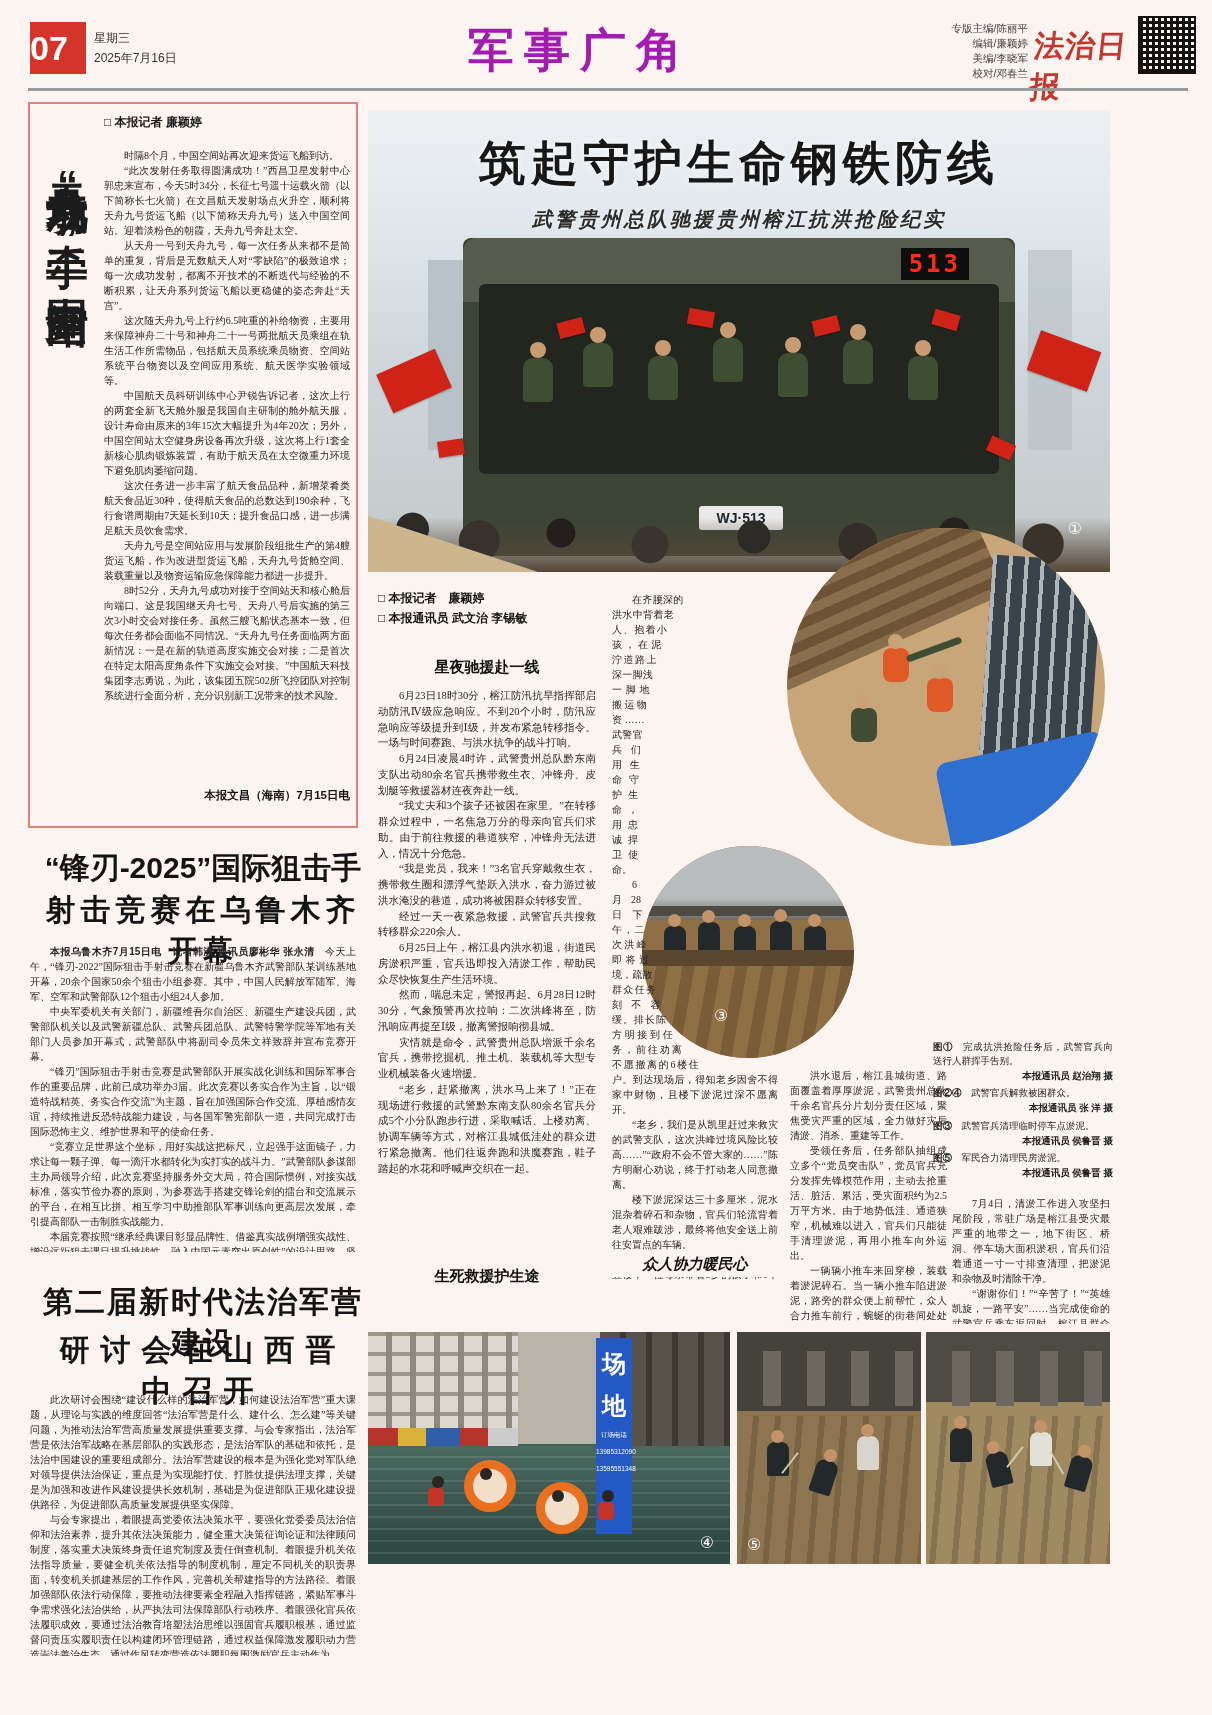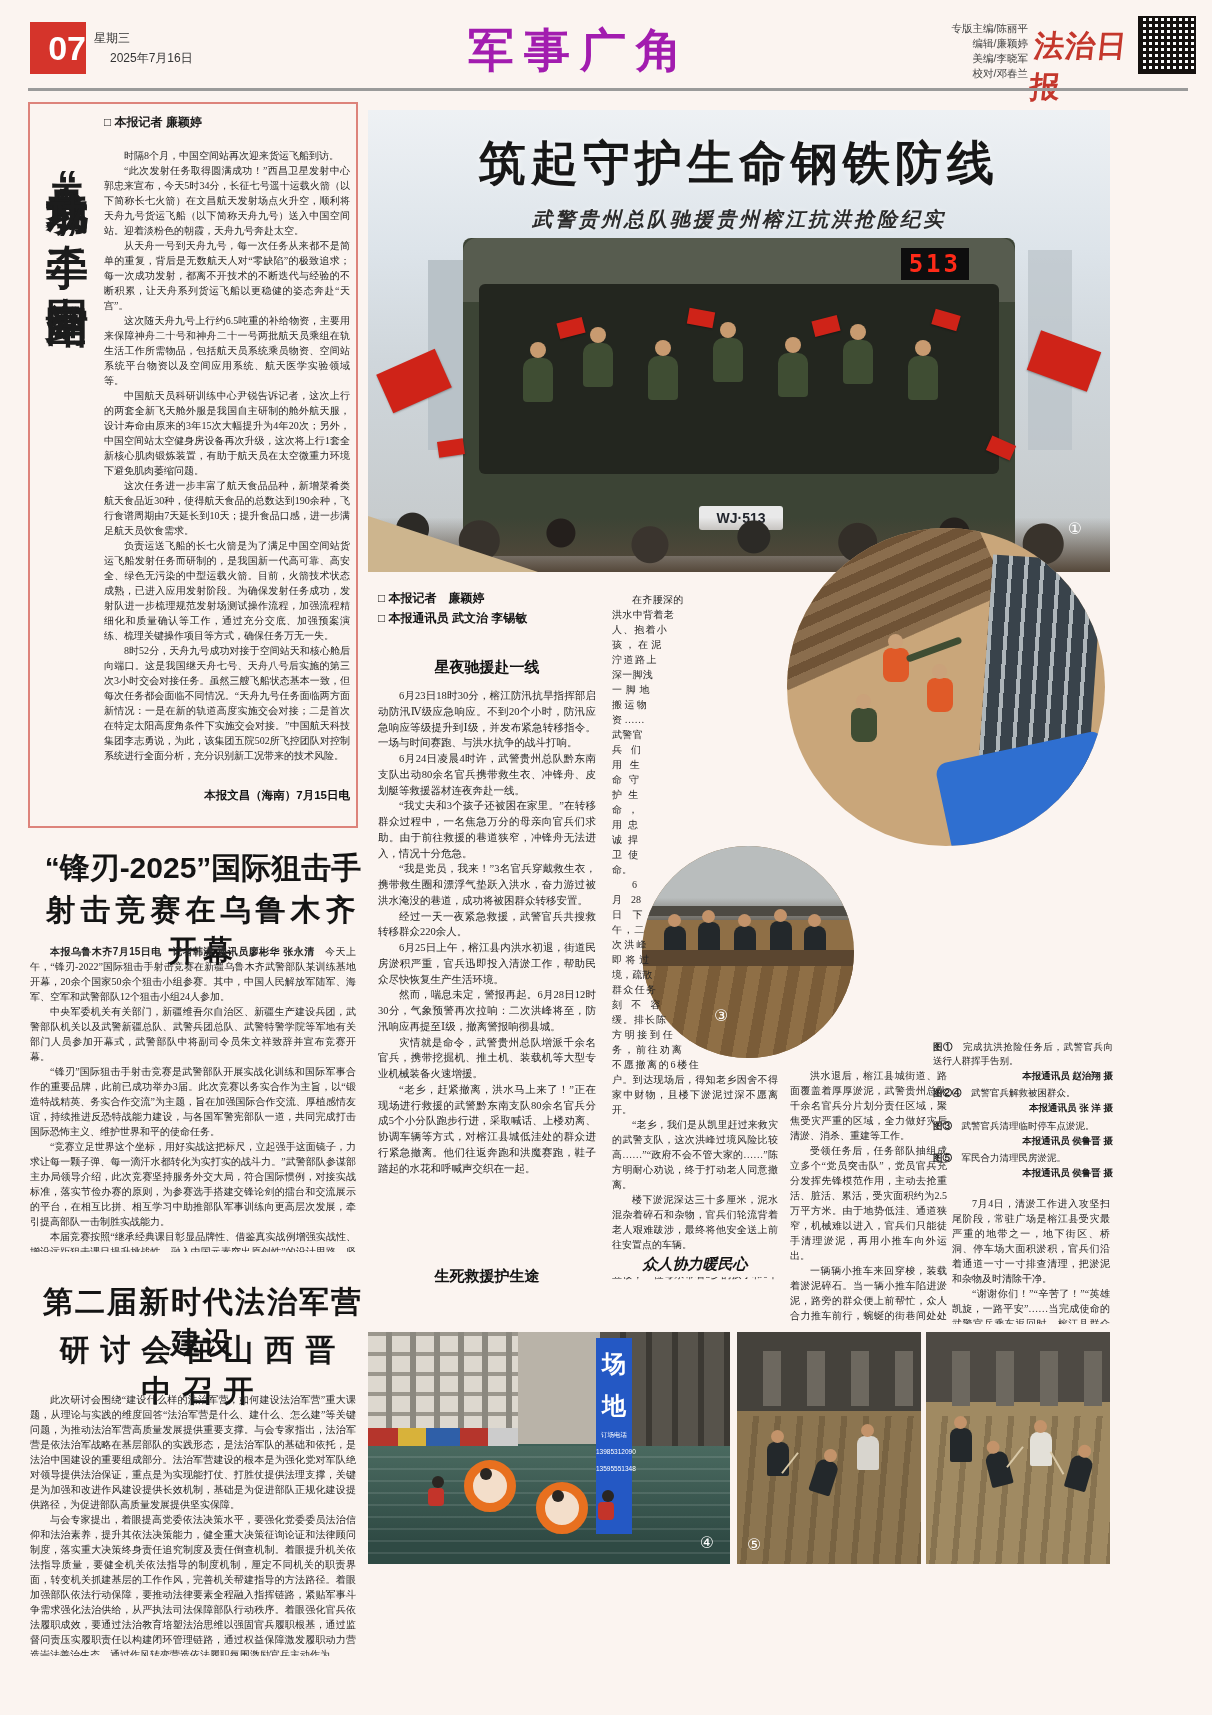--- a/index.html
+++ b/index.html
@@ -3,23 +3,23 @@
 <meta charset="utf-8">
 <style>
   html,body{margin:0;padding:0;background:#efe4df;}
   .page{position:relative;width:1212px;height:1715px;background:#fbf4f0;margin:0 auto;
         font-family:"Liberation Serif","DejaVu Serif",serif;color:#262626;overflow:hidden;}
   .abs{position:absolute;}
   .sans{font-family:"Liberation Sans","DejaVu Sans",sans-serif;}
 
   
   .pagenum{left:30px;top:22px;width:56px;height:52px;background:#d5342b;color:#fff;
-           font-size:34px;font-weight:bold;text-align:right;line-height:52px;}
+           font-size:34px;font-weight:bold;text-align:left;line-height:52px;}
   .weekday{left:94px;top:30px;font-size:12px;color:#333;}
-  .hdate{left:110px;top:50px;font-size:12px;color:#333;}
+  .hdate{left:94px;top:50px;font-size:12px;color:#333;}
   .section-title{left:380px;top:20px;width:400px;text-align:center;font-size:46px;font-weight:bold;
                  color:#a21caf;letter-spacing:10px;}
   .staff{left:880px;top:22px;width:148px;text-align:right;}
   .staff-line{margin:0 0 2px 0;font-size:10.5px;color:#444;line-height:13px;}
   .masthead{left:1032px;top:26px;width:104px;font-size:30px;font-weight:bold;color:#c4372c;
             transform:skewX(-6deg);letter-spacing:1px;}
   .qr{left:1140px;top:18px;width:54px;height:54px;background:
       repeating-linear-gradient(0deg,#15110f 0 3px,transparent 3px 6px),
       repeating-linear-gradient(90deg,#15110f 0 3px,#fdfdfd 3px 6px);outline:2px solid #15110f;}
   .rule{left:28px;top:88px;width:1160px;height:3px;background:#9a9a9a;}
@@ -182,21 +182,21 @@
   <div class="abs redbox"></div>
   <div class="abs tz-byline sans">□ 本报记者 廉颖婷</div>
   <div class="abs vtitle">天舟九号成功“牵手”中国空间站</div>
   <div class="abs tz-body clip">
       <p class="para">时隔8个月，中国空间站再次迎来货运飞船到访。</p>
       <p class="para">“此次发射任务取得圆满成功！”西昌卫星发射中心郭忠来宣布，今天5时34分，长征七号遥十运载火箭（以下简称长七火箭）在文昌航天发射场点火升空，顺利将天舟九号货运飞船（以下简称天舟九号）送入中国空间站。迎着淡粉色的朝霞，天舟九号奔赴太空。</p>
       <p class="para">从天舟一号到天舟九号，每一次任务从来都不是简单的重复，背后是无数航天人对“零缺陷”的极致追求；每一次成功发射，都离不开技术的不断迭代与经验的不断积累，让天舟系列货运飞船以更稳健的姿态奔赴“天宫”。</p>
       <p class="para">这次随天舟九号上行约6.5吨重的补给物资，主要用来保障神舟二十号和神舟二十一号两批航天员乘组在轨生活工作所需物品，包括航天员系统乘员物资、空间站系统平台物资以及空间应用系统、航天医学实验领域等。</p>
       <p class="para">中国航天员科研训练中心尹锐告诉记者，这次上行的两套全新飞天舱外服是我国自主研制的舱外航天服，设计寿命由原来的3年15次大幅提升为4年20次；另外，中国空间站太空健身房设备再次升级，这次将上行1套全新核心肌肉锻炼装置，有助于航天员在太空微重力环境下避免肌肉萎缩问题。</p>
       <p class="para">这次任务进一步丰富了航天食品品种，新增菜肴类航天食品近30种，使得航天食品的总数达到190余种，飞行食谱周期由7天延长到10天；提升食品口感，进一步满足航天员饮食需求。</p>
-      <p class="para">负责运送飞船的长七火箭是为了满足中国空间站货运飞船发射任务而研制的，是我国新一代高可靠、高安全、绿色无污染的中型运载火箭。目前，火箭技术状态成熟，已进入应用发射阶段。为确保发射任务成功，发射队进一步梳理规范发射场测试操作流程，加强流程精细化和质量确认等工作，通过充分交底、加强预案演练、梳理关键操作项目等方式，确保任务万无一失。</p>
+      <p class="para">天舟九号是空间站应用与发展阶段组批生产的第4艘货运飞船，作为改进型货运飞船，天舟九号货舱空间、装载重量以及物资运输应急保障能力都进一步提升。</p>
       <p class="para">8时52分，天舟九号成功对接于空间站天和核心舱后向端口。这是我国继天舟七号、天舟八号后实施的第三次3小时交会对接任务。虽然三艘飞船状态基本一致，但每次任务都会面临不同情况。“天舟九号任务面临两方面新情况：一是在新的轨道高度实施交会对接；二是首次在特定太阳高度角条件下实施交会对接。”中国航天科技集团李志勇说，为此，该集团五院502所飞控团队对控制系统进行全面分析，充分识别新工况带来的技术风险。</p>
     </div>
   <div class="abs tz-date">本报文昌（海南）7月15日电</div>
 
   <div class="abs h2line fr-h1">“锋刃-2025”国际狙击手</div>
   <div class="abs h2line fr-h2">射击竞赛在乌鲁木齐开幕</div>
   <div class="abs fr-body clip">
     <p class="lead-p"><b>本报乌鲁木齐7月15日电</b>　<b>记者韩潇 通讯员廖彬华 张永清</b>　<span>今天上午，“锋刃-2022”国际狙击手射击竞赛在新疆乌鲁木齐武警部队某训练基地开幕，20余个国家50余个狙击小组参赛。其中，中国人民解放军陆军、海军、空军和武警部队12个狙击小组24人参加。</span></p>
     <span><p class="para">中央军委机关有关部门，新疆维吾尔自治区、新疆生产建设兵团，武警部队机关以及武警新疆总队、武警兵团总队、武警特警学院等军地有关部门人员参加开幕式，武警部队中将副司令员朱文祥致辞并宣布竞赛开幕。</p><p class="para">“锋刃”国际狙击手射击竞赛是武警部队开展实战化训练和国际军事合作的重要品牌，此前已成功举办3届。此次竞赛以务实合作为主旨，以“锻造特战精英、务实合作交流”为主题，旨在加强国际合作交流、厚植感情友谊，持续推进反恐特战能力建设，与各国军警宪部队一道，共同完成打击国际恐怖主义、维护世界和平的使命任务。</p><p class="para">“竞赛立足世界这个坐标，用好实战这把标尺，立起强手这面镜子，力求让每一颗子弹、每一滴汗水都转化为实打实的战斗力。”武警部队参谋部主办局领导介绍，此次竞赛坚持服务外交大局，符合国际惯例，对接实战标准，落实节俭办赛的原则，为参赛选手搭建交锋论剑的擂台和交流展示的平台，在相互比拼、相互学习中助推部队军事训练向更高层次发展，牵引提高部队一击制胜实战能力。</p><p class="para">本届竞赛按照“继承经典课目彰显品牌性、借鉴真实战例增强实战性、增设远距狙击课目提升挑战性、融入中国元素突出原创性”的设计思路，坚持技术与战术、实战与竞技、继承与创新、中国特色与国际惯例相结合，紧扣国际特种作战演变趋势，区分精准基础、典型场景、综合战斗、远距离挑战狙击4个类别，设置暗箭刀锋、百步穿杨、搭乘舟艇水上狙击等12个竞赛课目，采取同课目同场竞技、多课目同步展开、多场地交叉轮换的方法组织实施。</p></span>
   </div>

